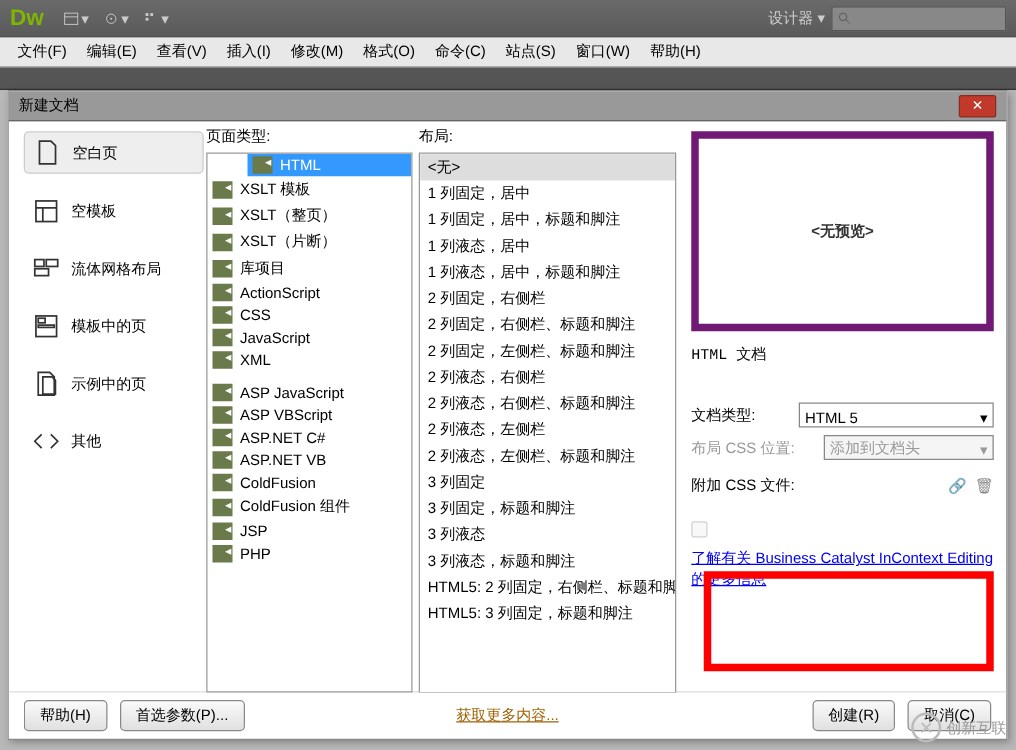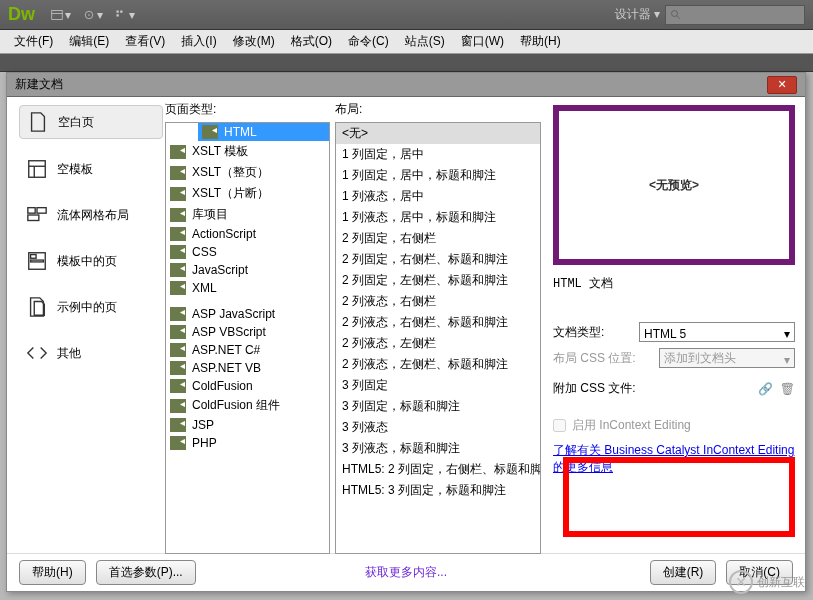--- a/index.html
+++ b/index.html
@@ -42,21 +42,21 @@
 .doctype-row { display: flex; align-items: center; margin-top: 30px; gap: 6px; }
 .doctype-highlight { position: absolute; top: 384px; right: 10px; width: 232px; height: 80px; border: 6px solid #ff0000; pointer-events: none; }
 .doctype-select { flex: 1; height: 20px; border: 1px solid #888; padding: 0 4px; font-family: "Courier New", monospace; font-size: 12px; background: #fff; display: flex; align-items: flex-end; justify-content: space-between; cursor: pointer; }
 .doctype-select.disabled { color: #999; background: #f5f5f5; cursor: default; }
 .attach-row { display: flex; align-items: center; gap: 0; margin-top: 12px; }
 .attach-icons { display: flex; gap: 6px; color: #888; }
 .incontext-row { display: flex; align-items: center; gap: 6px; margin-top: 20px; color: #999; }
 .link-text { color: #0000ee; text-decoration: underline; margin-top: 8px; font-size: 12px; cursor: pointer; line-height: 1.4; }
 .dialog-footer { height: 38px; display: flex; align-items: center; padding: 0 12px; border-top: 1px solid #ddd; gap: 10px; }
 .btn { padding: 3px 12px; border: 1px solid #888; border-radius: 4px; background: linear-gradient(#fafafa,#e0e0e0); cursor: pointer; }
-.footer-link { color: #6d28d9; cursor: pointer; }
+.footer-link { color: #a16207; text-decoration: underline; cursor: pointer; }
 .watermark { position: absolute; bottom: 6px; right: 8px; display: flex; align-items: center; gap: 4px; color: #999; font-size: 13px; }
 .watermark-icon { width: 24px; height: 24px; border: 2px solid #bbb; border-radius: 50%; display:flex; align-items:center; justify-content:center; font-size:14px; color:#bbb; }
 input[type=checkbox] { width: 13px; height: 13px; }
 </style>
 </head>
 <body>
 
 <div class="titlebar">
   <span class="logo">Dw</span>
   <span class="tb-icon">
@@ -292,21 +292,20 @@
       <div class="attach-row">
         <span style="flex:1;">附加 CSS 文件:</span>
         <span class="attach-icons">
           <span>🔗</span>
           <span>🗑</span>
         </span>
       </div>
 
       <div class="incontext-row">
         <input type="checkbox" disabled="" style="">
-        <span>启用 InContext Editing</span>
       </div>
       <div class="link-text">了解有关 Business Catalyst InContext Editing 的更多信息</div>
     </div>
   </div>
 
   <div class="dialog-footer">
     <button class="btn">帮助(H)</button>
     <button class="btn">首选参数(P)...</button>
     <span class="spacer"></span>
     <span class="footer-link" style="position:absolute; left:50%; transform:translateX(-50%);">获取更多内容...</span>

